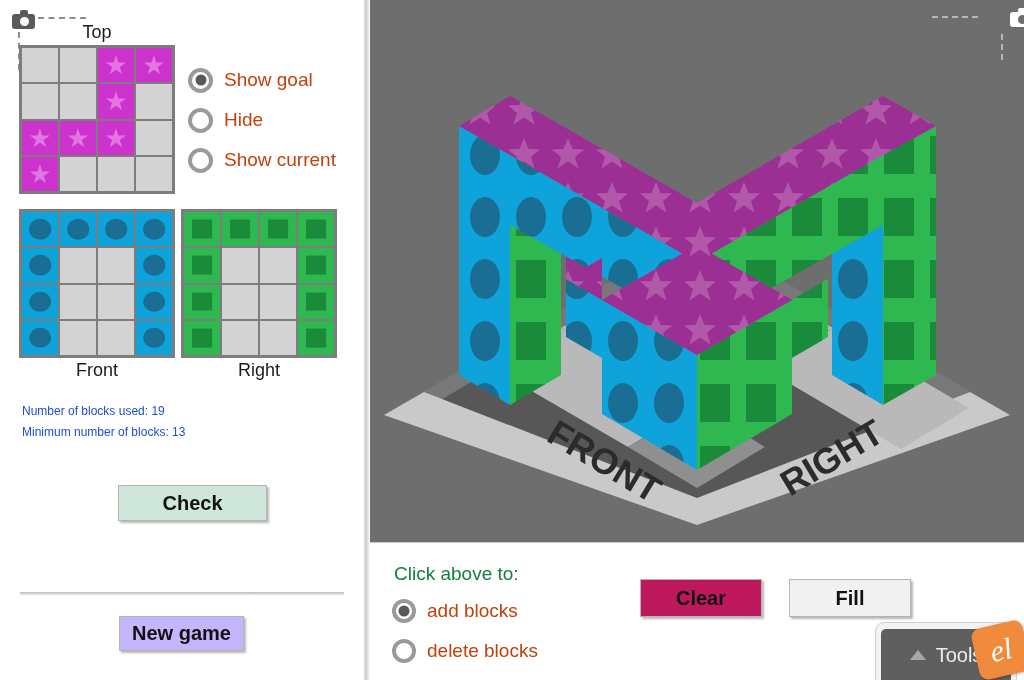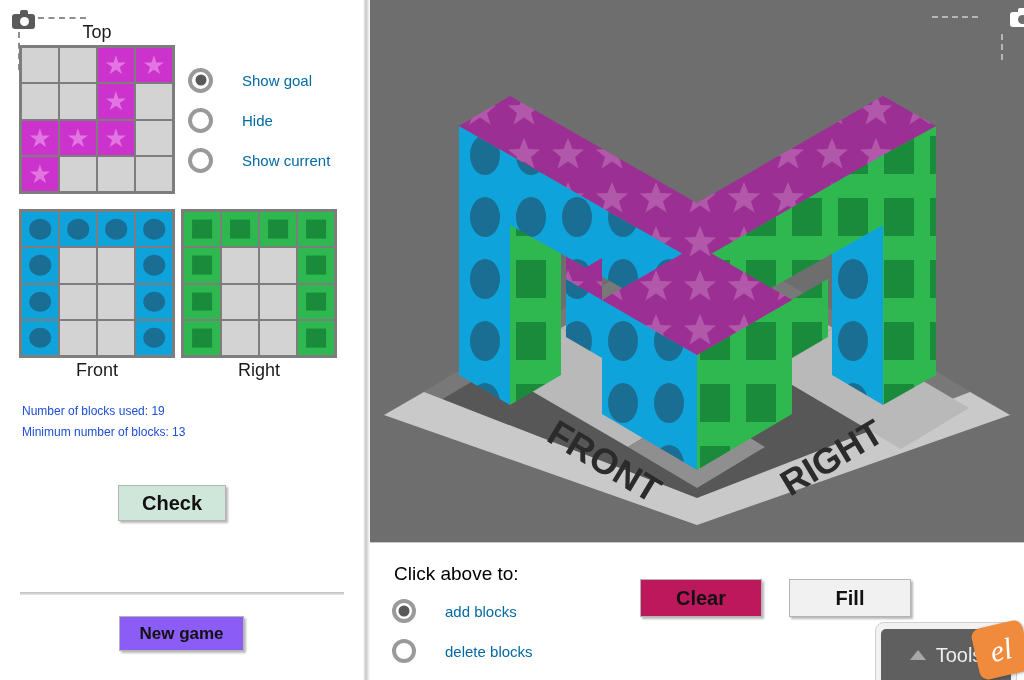--- a/index.html
+++ b/index.html
@@ -99,50 +99,50 @@
     border: 4px solid #9a9a9a; background: #ffffff;
     position: relative; flex: 0 0 auto;
   }
   .radio-mark.sel::after {
     content: ""; position: absolute;
     left: 50%; top: 50%; transform: translate(-50%,-50%);
     width: 11px; height: 11px; border-radius: 50%;
     background: #595959;
   }
   .radio-text {
-    margin-left: 29px; font-size: 15px; color: #0369a1;
+    margin-left: 11px; font-size: 19px; color: #c2410c;
     white-space: nowrap;
   }
 
   
   #stats { position: absolute; left: 22px; top: 404px; }
   .stat-line { font-size: 12px; color: #1d4ed8; margin-bottom: 7px; white-space: nowrap; }
 
   
   .btn {
     display: inline-flex; align-items: center; justify-content: center;
     font-weight: bold; color: #111111; cursor: pointer;
     border: 1px solid #b4b4b4;
     box-shadow: 2px 2px 2px rgba(0,0,0,0.28);
     user-select: none;
   }
   #check-button {
     position: absolute; left: 118px; top: 485px;
-    width: 108px; height: 36px;
+    width: 149px; height: 36px;
     background: #cfe6da; font-size: 20px;
   }
   #hr-divider {
     position: absolute; left: 20px; top: 592px;
     width: 324px; height: 3px;
     background: linear-gradient(to bottom, #bdbdbd, #e8e8e8);
   }
   #new-game-button {
     position: absolute; left: 119px; top: 616px;
     width: 125px; height: 35px;
-    background: #8b5cf6; font-size: 17px;
+    background: #c4b5fd; font-size: 20px;
   }
 
   
   #viewport {
     position: absolute; left: 370px; top: 0;
     width: 654px; height: 542px;
     background: #6e6e6e; overflow: hidden;
   }
   #viewport-cam { position: absolute; right: 8px; top: 4px; width: 66px; height: 56px; }
   #viewport-cam .dash-h {
@@ -157,21 +157,21 @@
 
   
   #bottom-controls {
     position: absolute; left: 370px; top: 542px;
     width: 654px; height: 138px;
     background: #ffffff;
     border-top: 1px solid #c9c9c9;
   }
   #click-above-label {
     position: absolute; left: 24px; top: 20px;
-    font-size: 19px; color: #000000;
+    font-size: 19px; color: #15803d;
   }
   #mode-radios { position: absolute; left: 22px; top: 50px; }
   #mode-radios .radio-mark { width: 24px; height: 24px; border-width: 4px; }
   #clear-button {
     position: absolute; left: 270px; top: 36px;
     width: 122px; height: 38px;
     background: #be185d; font-size: 20px;
   }
   #fill-button {
     position: absolute; left: 419px; top: 36px;

